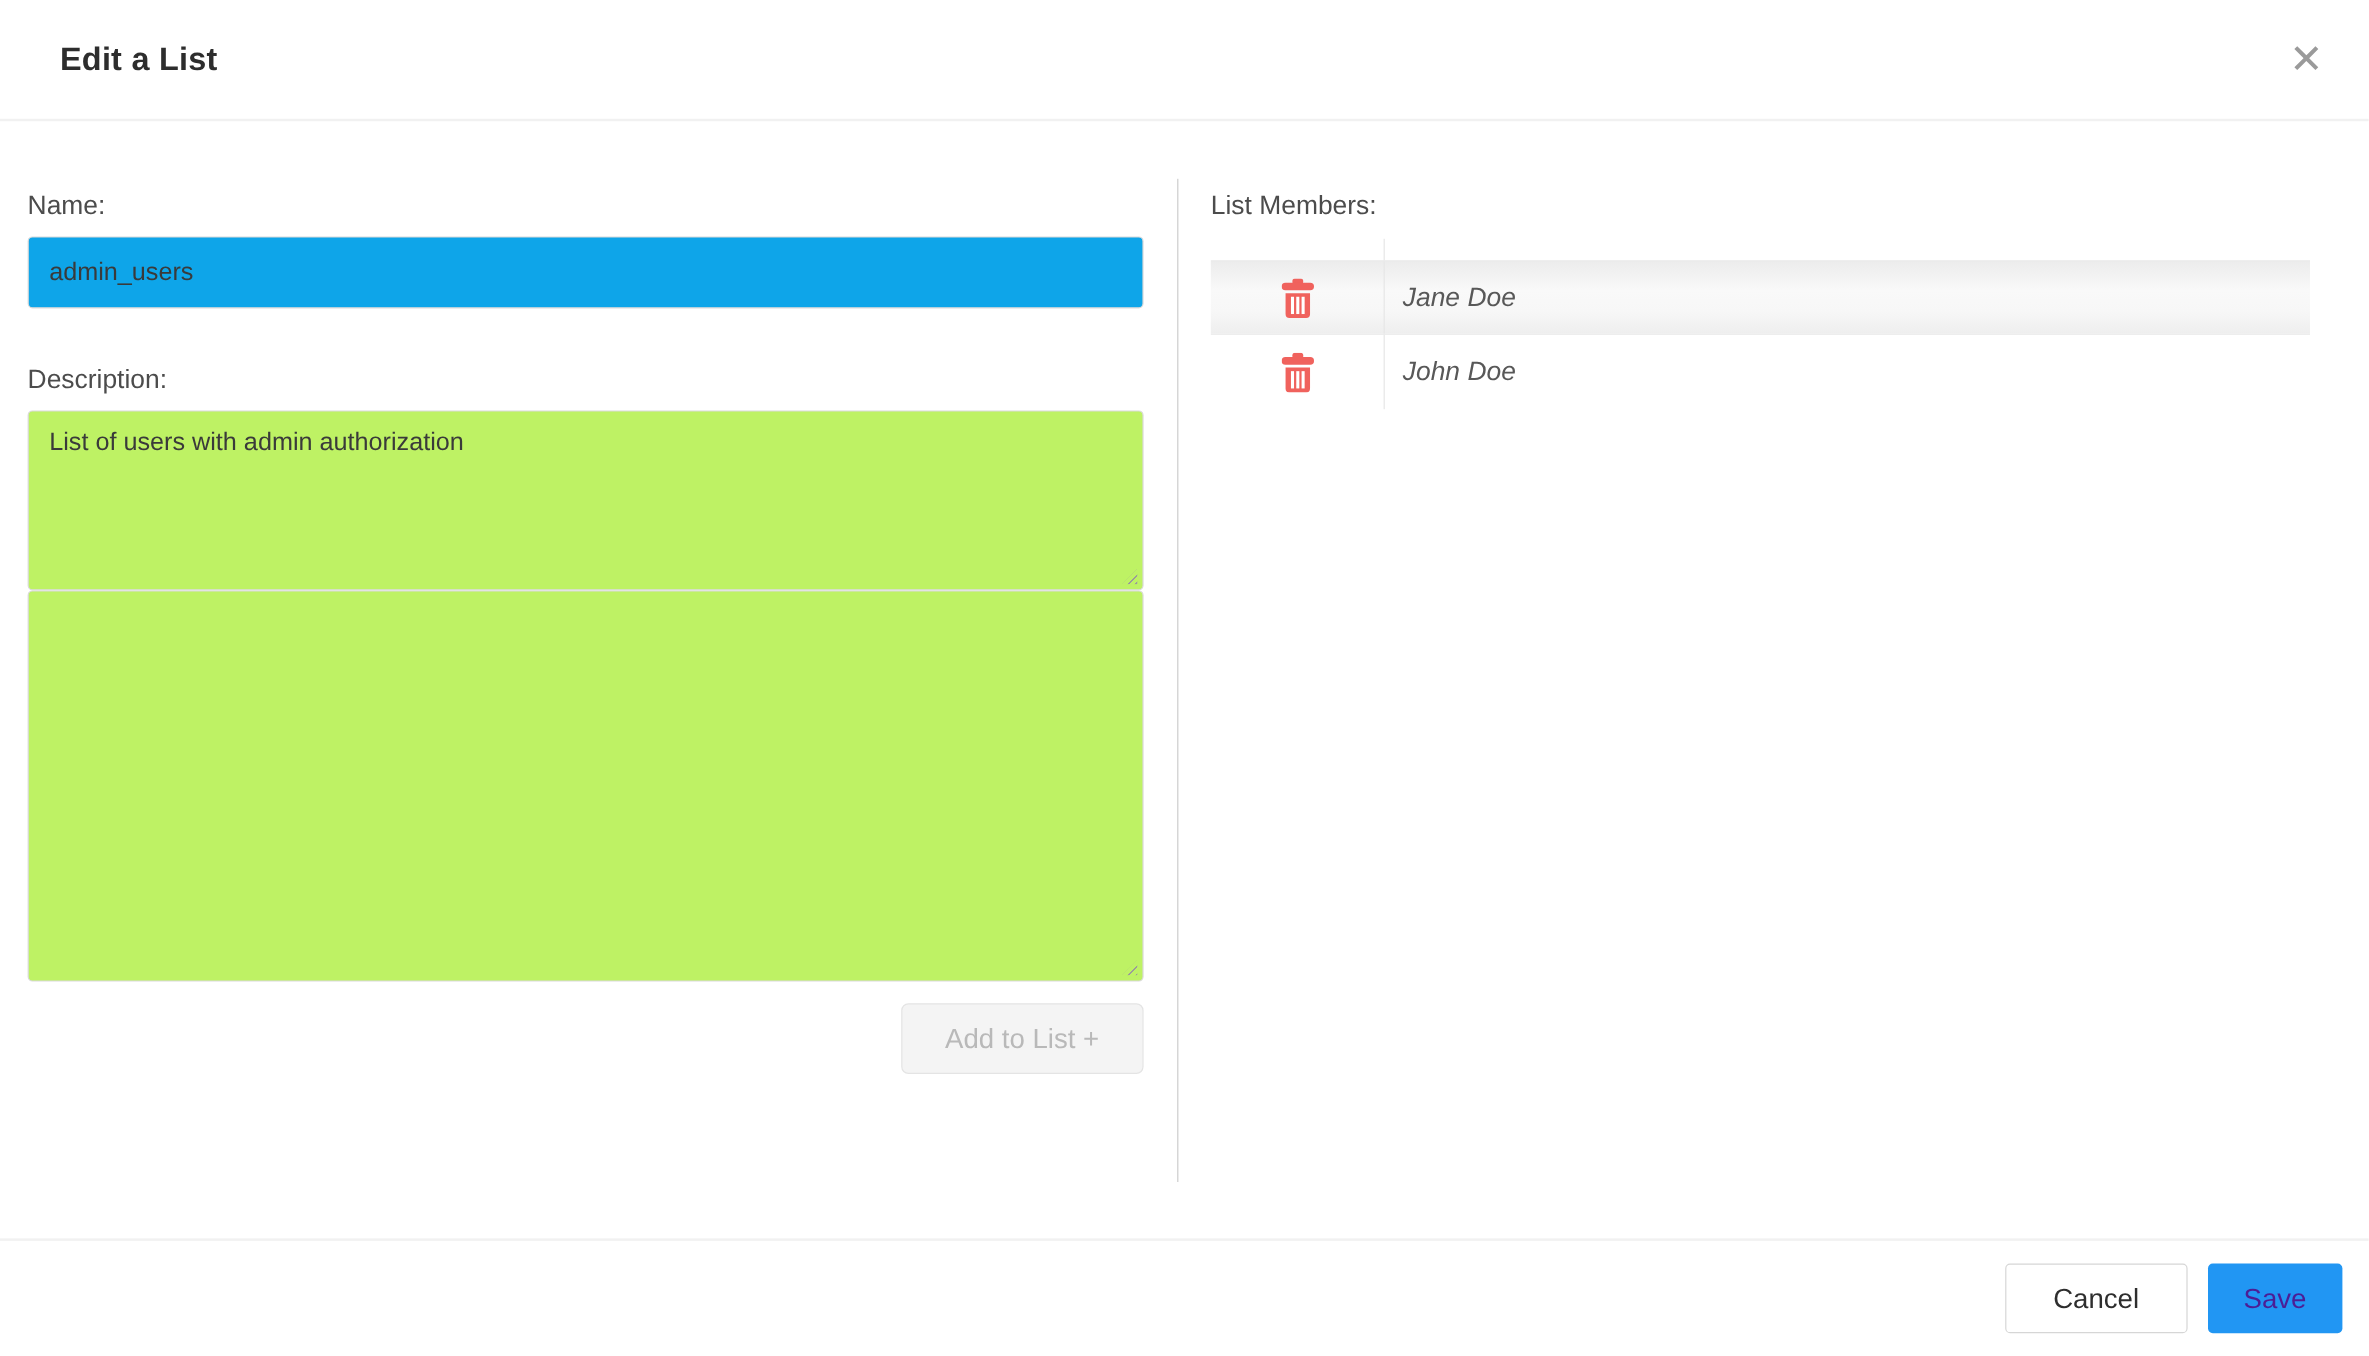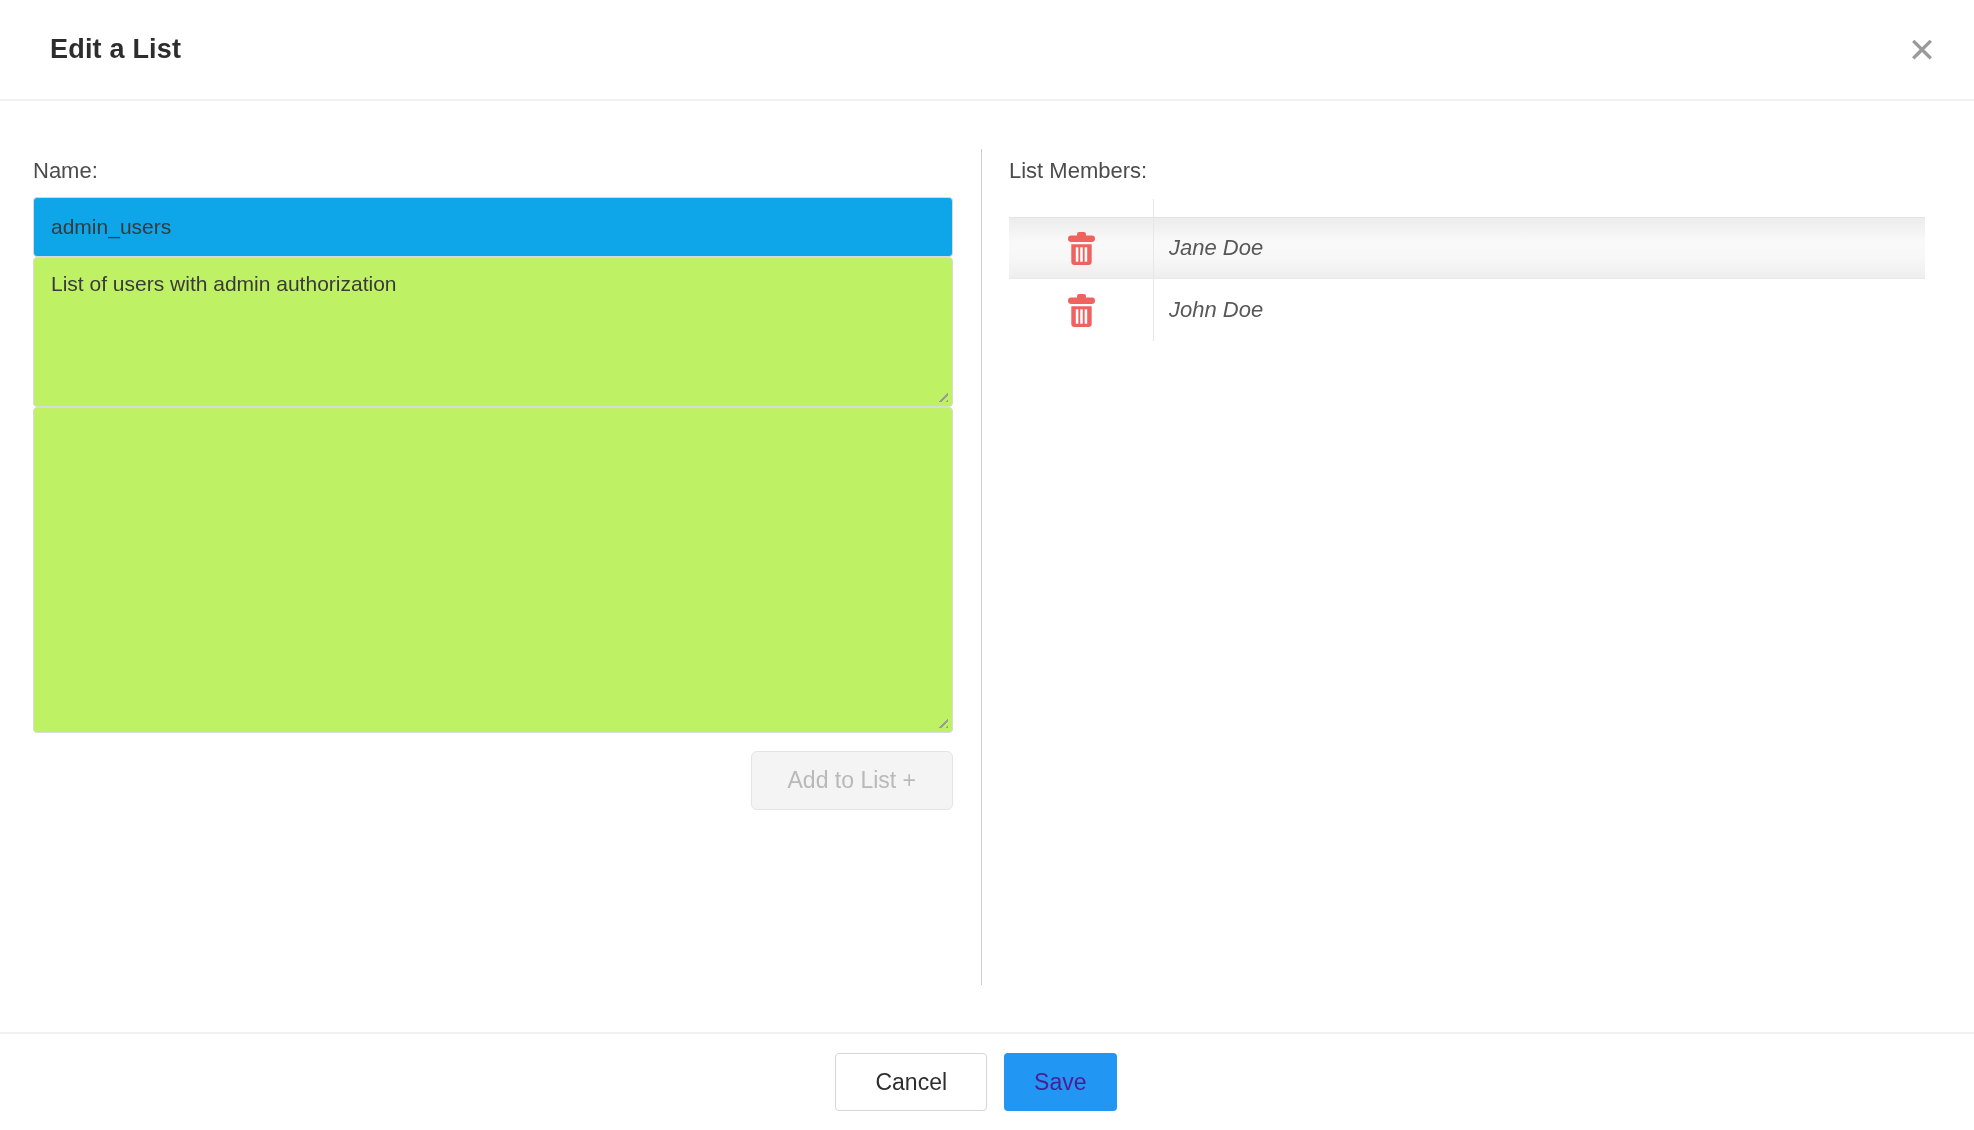--- a/index.html
+++ b/index.html
@@ -25,21 +25,21 @@
     font-weight: 300; font-family: "Liberation Sans", sans-serif;
   }
 
   
   .dlg-main { position: relative; flex: 1 1 auto; display: flex; }
   .v-divider {
     position: absolute; left: 981px; top: 48px; width: 1px; height: 836px;
     background: #cdcdcd;
   }
 
-  .left-panel { width: 982px; flex: 0 0 982px; padding: 57px 29px 0 33px; }
+  .left-panel { width: 982px; flex: 0 0 982px; padding: 57px 29px 0 23px; }
   .field-label { font-size: 22px; color: #4c4c4c; margin-bottom: 13px; }
   .lbl-description { margin-top: 46px; }
   .lbl-members-add { margin-top: 45px; }
 
   .text-input {
     width: 100%; height: 60px;
     border: 1px solid #d9d9d9; border-radius: 4px;
     padding: 0 17px; font-size: 21px; color: #3a3a3a;
     font-family: "Liberation Sans", "DejaVu Sans", sans-serif;
     outline: none; background: #0ea5e9;
@@ -85,21 +85,21 @@
   .member-row.highlight {
     background: linear-gradient(180deg, #ececec 0%, #f9f9f9 40%, #f7f7f7 70%, #eeeeee 100%);
     border-top: 1px solid #e3e3e3; border-bottom: 1px solid #e9e9e9;
   }
   .trash-btn { border: none; background: transparent; padding: 4px; cursor: pointer; line-height: 0; }
 
   
   .dlg-footer {
     height: 98px; flex: 0 0 98px;
     border-top: 2px solid #f1f1f1;
-    display: flex; align-items: center; justify-content: center;
+    display: flex; align-items: center; justify-content: flex-end;
     padding-right: 22px;
   }
   .cancel-btn {
     height: 58px; padding: 0 39px; margin-right: 17px;
     background: #ffffff; border: 1px solid #d6d6d6; border-radius: 4px;
     font-size: 23px; color: #2e2e2e; cursor: pointer;
     font-family: "Liberation Sans", "DejaVu Sans", sans-serif;
   }
   .save-btn {
     height: 58px; padding: 0 30px;
@@ -117,20 +117,21 @@
     <div class="dlg-title">Edit a List</div>
     <button class="close-btn">✕</button>
   </div>
 
   <div class="dlg-main">
 
     <div class="left-panel">
       <div class="field-label">Name:</div>
       <input class="text-input" type="text" value="admin_users" style="">
 
+      <div class="field-label lbl-description">Description:</div>
       <div class="ta-wrap">
         <textarea class="ta-description" style="">List of users with admin authorization</textarea>
         <div class="grip"></div>
       </div>
 
       <div class="ta-wrap">
         <textarea class="ta-members" style=""></textarea>
         <div class="grip"></div>
       </div>
 

